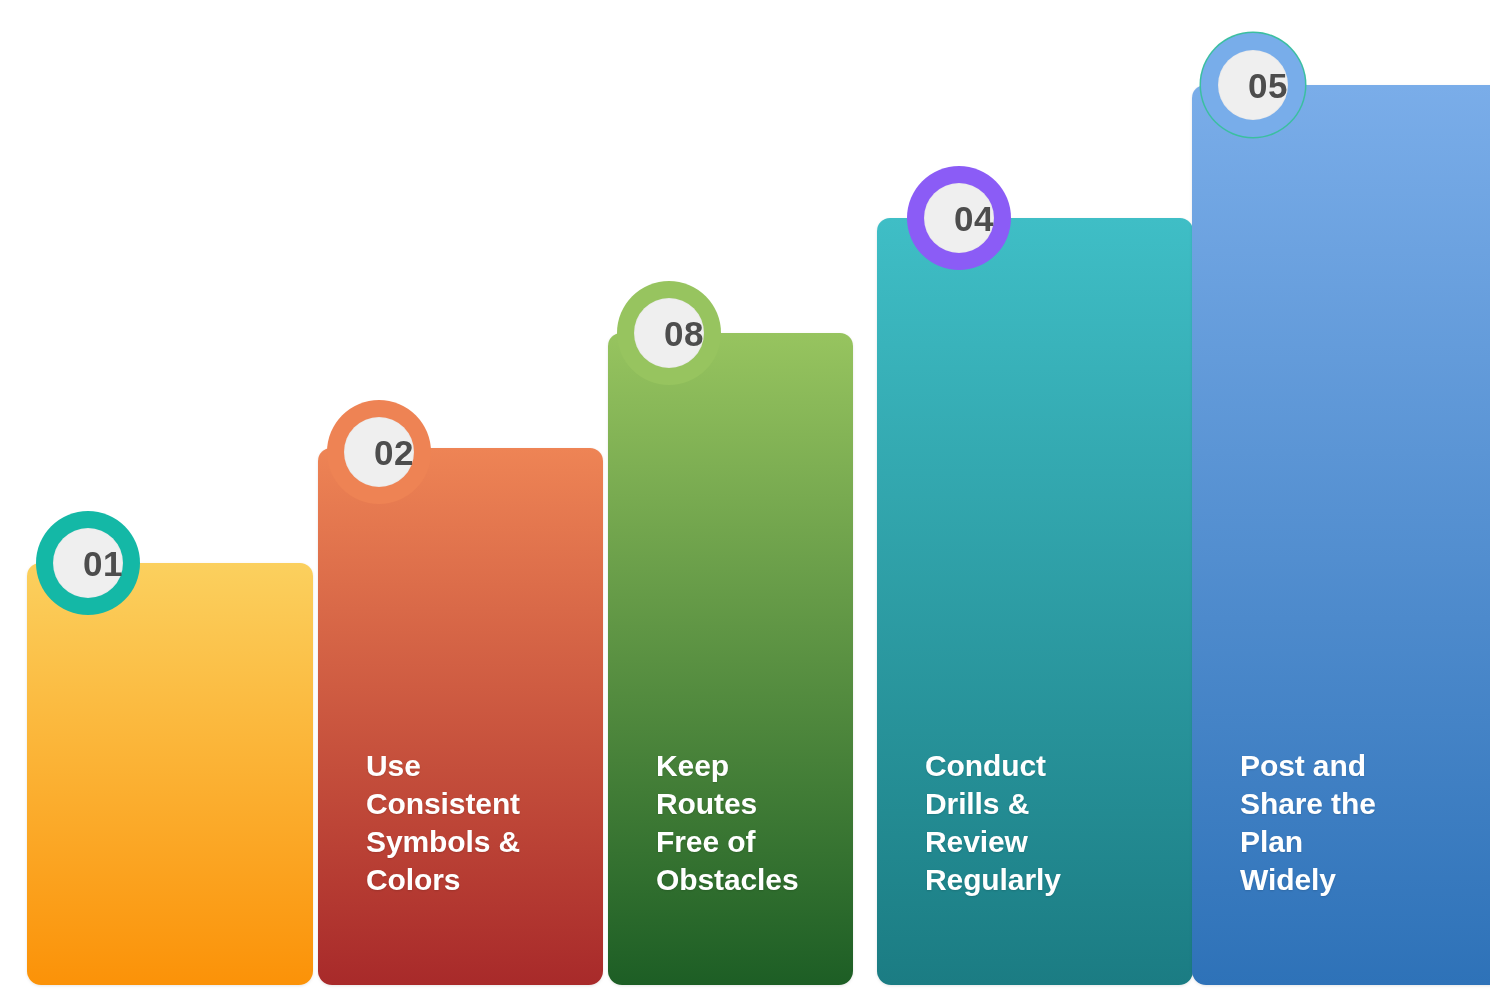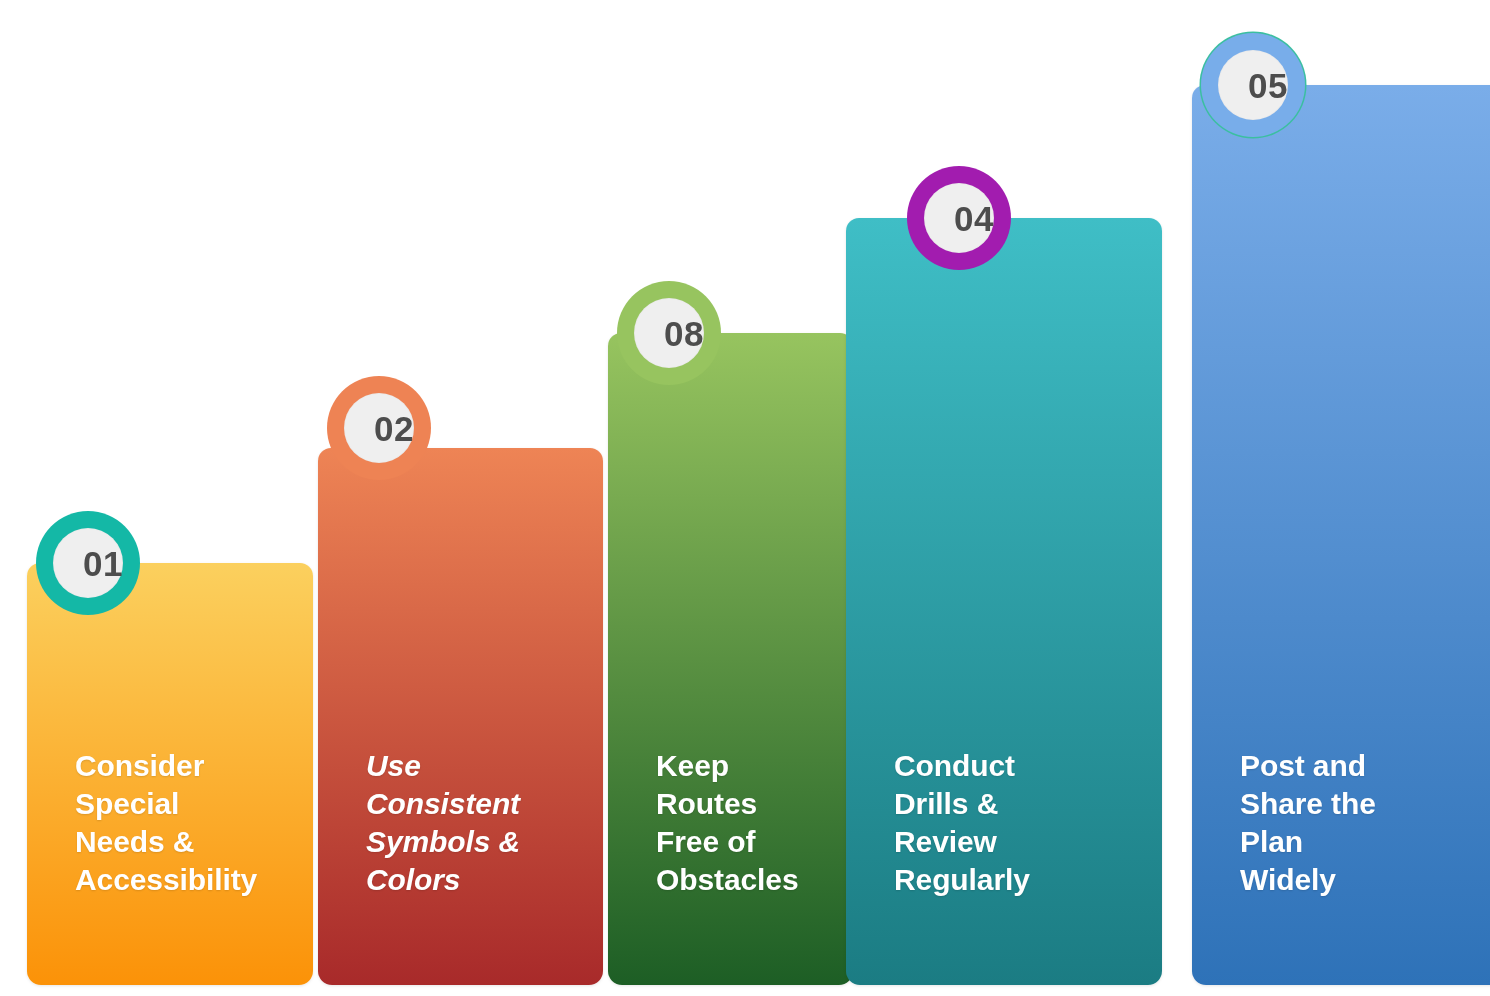--- a/index.html
+++ b/index.html
@@ -81,62 +81,58 @@
     line-height: 1;
   }
 </style>
 </head>
 <body>
 
 <div id="infographic" style="background: rgb(255, 255, 255);">
 
 <div class="bar" style="left: 27px; top: 563px; width: 286px; height: 422px;">
       <div class="bar-body" style="background: linear-gradient(rgb(251, 208, 94) 0%, rgb(251, 146, 8) 100%);"></div>
-      <div class="bar-label" style="color: rgb(255, 255, 255);">Consider
-Special
-Needs &amp;
-Accessibility</div>
     </div>
     <div class="badge" style="background: #14b8a6; left: 36px; top: 511px;">
       <div class="badge-inner" style="background: rgb(239, 239, 239);">
         <span class="badge-num" style="color: rgb(77, 77, 77);">01</span>
       </div>
     </div>
-    <div class="bar" style="left: 318px; top: 448px; width: 285px; height: 537px; font-style: italic;">
+    <div class="bar" style="left: 318px; top: 448px; width: 285px; height: 537px;">
       <div class="bar-body" style="background: linear-gradient(rgb(238, 132, 85) 0%, rgb(168, 42, 42) 100%);"></div>
       <div class="bar-label" style="color: rgb(255, 255, 255);">Use
 Consistent
 Symbols &amp;
 Colors</div>
     </div>
-    <div class="badge" style="background: rgb(238, 131, 84); left: 327px; top: 376px;">
+    <div class="badge" style="background: rgb(238, 131, 84); left: 327px; top: 400px;">
       <div class="badge-inner" style="background: rgb(239, 239, 239);">
         <span class="badge-num" style="color: rgb(77, 77, 77);">02</span>
       </div>
     </div>
     <div class="bar" style="left: 608px; top: 333px; width: 245px; height: 652px;">
       <div class="bar-body" style="background: linear-gradient(rgb(151, 196, 95) 0%, rgb(29, 94, 37) 100%);"></div>
       <div class="bar-label" style="color: rgb(255, 255, 255);">Keep
 Routes
 Free of
 Obstacles</div>
     </div>
     <div class="badge" style="background: rgb(151, 196, 95); left: 617px; top: 281px;">
       <div class="badge-inner" style="background: rgb(239, 239, 239);">
         <span class="badge-num" style="color: rgb(77, 77, 77);">08</span>
       </div>
     </div>
-    <div class="bar" style="left: 846px; top: 218px; width: 316px; height: 767px;">
+    <div class="bar" style="left: 877px; top: 218px; width: 316px; height: 767px;">
       <div class="bar-body" style="background: linear-gradient(rgb(63, 190, 198) 0%, rgb(27, 124, 131) 100%);"></div>
       <div class="bar-label" style="color: rgb(255, 255, 255);">Conduct
 Drills &amp;
 Review
 Regularly</div>
     </div>
-    <div class="badge" style="background: #a21caf; left: 907px; top: 166px;">
+    <div class="badge" style="background: #8b5cf6; left: 907px; top: 166px;">
       <div class="badge-inner" style="background: rgb(239, 239, 239);">
         <span class="badge-num" style="color: rgb(77, 77, 77);">04</span>
       </div>
     </div>
     <div class="bar" style="left: 1192px; top: 85px; width: 335px; height: 900px;">
       <div class="bar-body" style="background: linear-gradient(rgb(122, 173, 233) 0%, rgb(46, 114, 184) 100%);"></div>
       <div class="bar-label" style="color: rgb(255, 255, 255);">Post and
 Share the
 Plan
 Widely</div>

